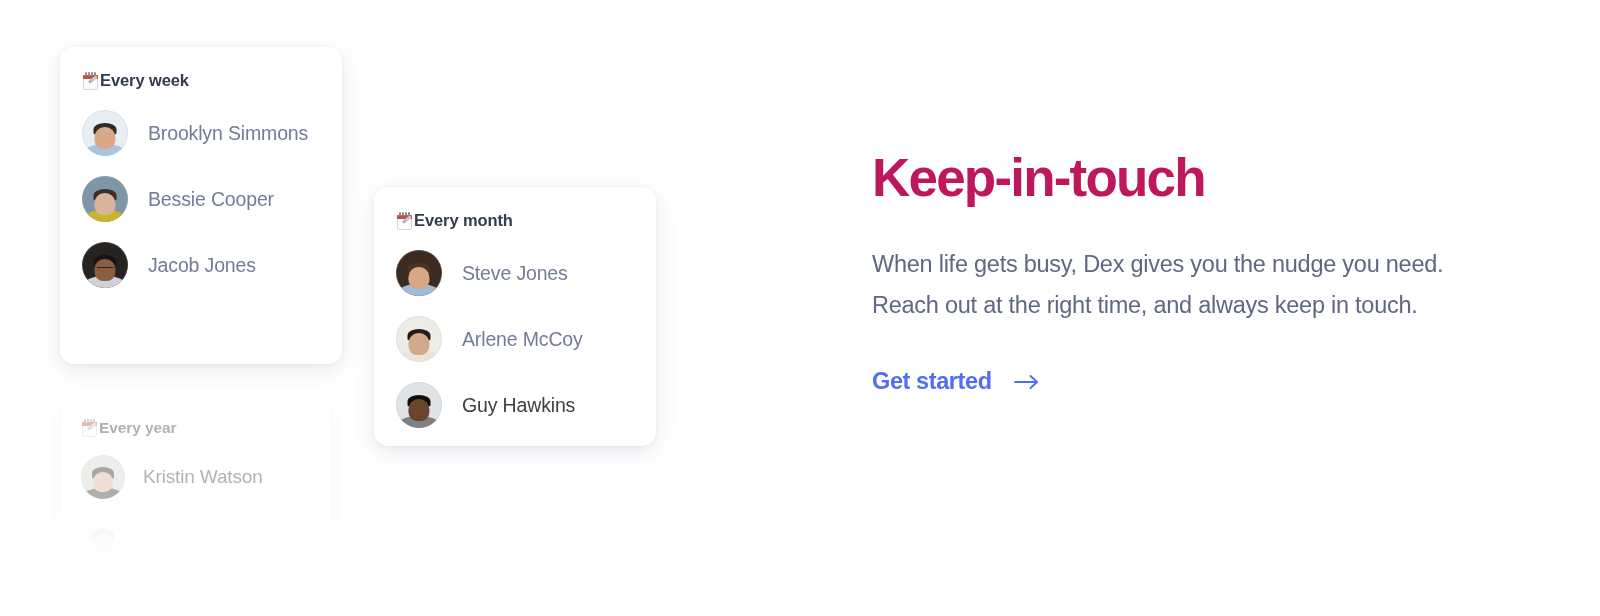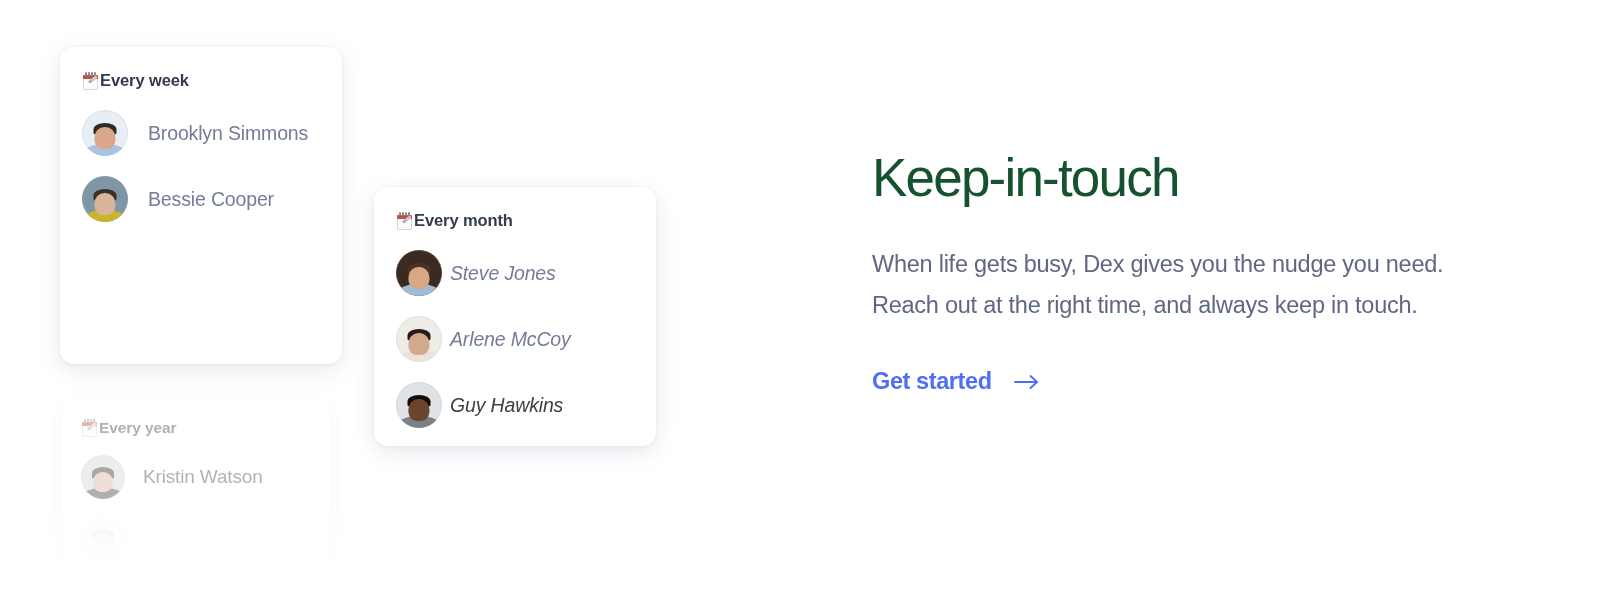--- a/index.html
+++ b/index.html
@@ -109,21 +109,21 @@
   #card-week .row:first-of-type { margin-top:22px; }
   #card-week .avatar { width:46px; height:46px; }
   #card-week .name { margin-left:20px; }
 
   
   #card-month { left:374px; top:187px; width:282px; height:259px; padding:24px 0 0 0; }
   #card-month .card-title { margin-left:22px; }
   #card-month .row { margin-top:20px; padding-left:22px; }
   #card-month .row:first-of-type { margin-top:22px; }
   #card-month .avatar { width:46px; height:46px; }
-  #card-month .name { margin-left:8px;font-style:italic; }
+  #card-month .name { margin-left:20px; }
 
   
   #card-year {
     left:62px; top:398px; width:268px; height:200px;
     padding:21px 0 0 0;
     opacity:0.40;
     box-shadow:0 6px 20px rgba(76,88,130,0.10);
   }
   #card-year .card-title { margin-left:19px; font-size:15.5px; }
   #card-year .row { margin-top:18px; padding-left:19px; }
@@ -134,22 +134,22 @@
   .fade-mask {
     position:absolute; left:40px; top:500px; width:330px; height:116px;
     background:linear-gradient(180deg, rgba(255,255,255,0) 0%, rgba(255,255,255,0.72) 42%, #fff 78%);
     pointer-events:none;
   }
 
   
   .copy { position:absolute; left:872px; top:150px; width:680px; }
   .headline {
     font-size:53px;
-    font-weight:normal;
-    color:#14532d;
+    font-weight:bold;
+    color:#be185d;
     letter-spacing:-1.8px;
     line-height:1.06;
   }
   .sub {
     margin-top:38px;
     font-size:23.5px;
     line-height:1.75;
     color:#5f6781;
     letter-spacing:-0.25px;
   }
@@ -201,20 +201,29 @@
 
     <div class="row">
       <span class="avatar" style="background:#7e96a6">
         <span class="body" style="--shirt:#c9b42c"></span>
         <span class="hair" style="--hair:#3a2f29"></span>
         <span class="face" style="--skin:#d9b49b"></span>
       </span>
       <span class="name">Bessie Cooper</span>
     </div>
 
+    <div class="row">
+      <span class="avatar" style="background:#272320">
+        <span class="body" style="--shirt:#cdd3d8"></span>
+        <span class="hair" style="--hair:#1a1410"></span>
+        <span class="face" style="--skin:#8a5f3f"></span>
+        <span class="glasses"></span>
+      </span>
+      <span class="name">Jacob Jones</span>
+    </div>
   </div>
 
   <div class="card" id="card-year">
     <div class="card-title">
       <span class="note-icon">
         <span class="pg"></span>
           <span class="hdr"></span>
         <span class="ring r1"></span>
           <span class="ring r2"></span>
         <span class="ring r3"></span>

